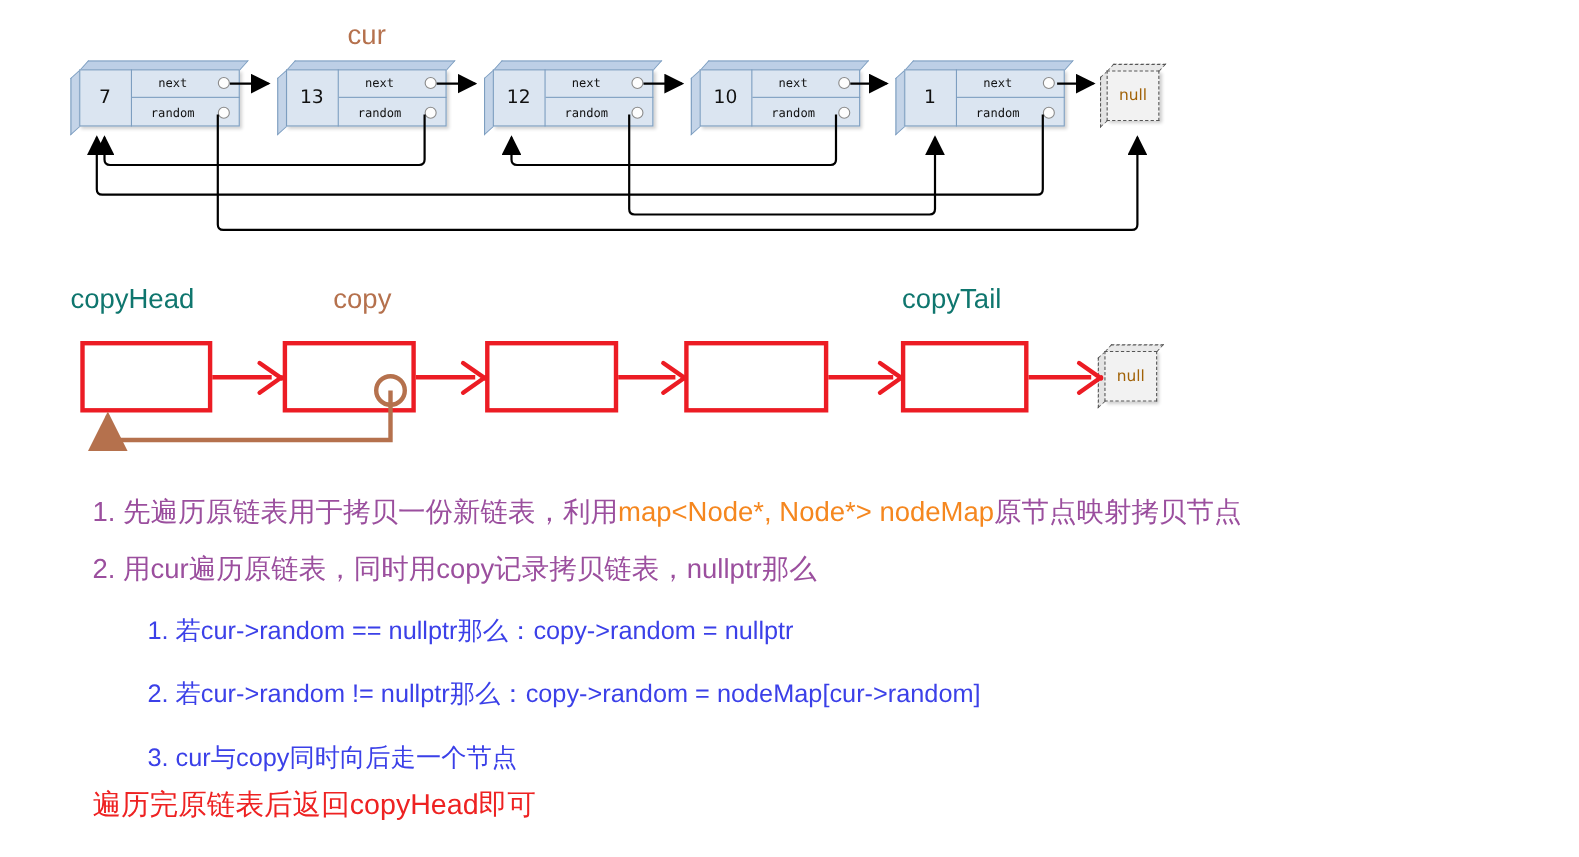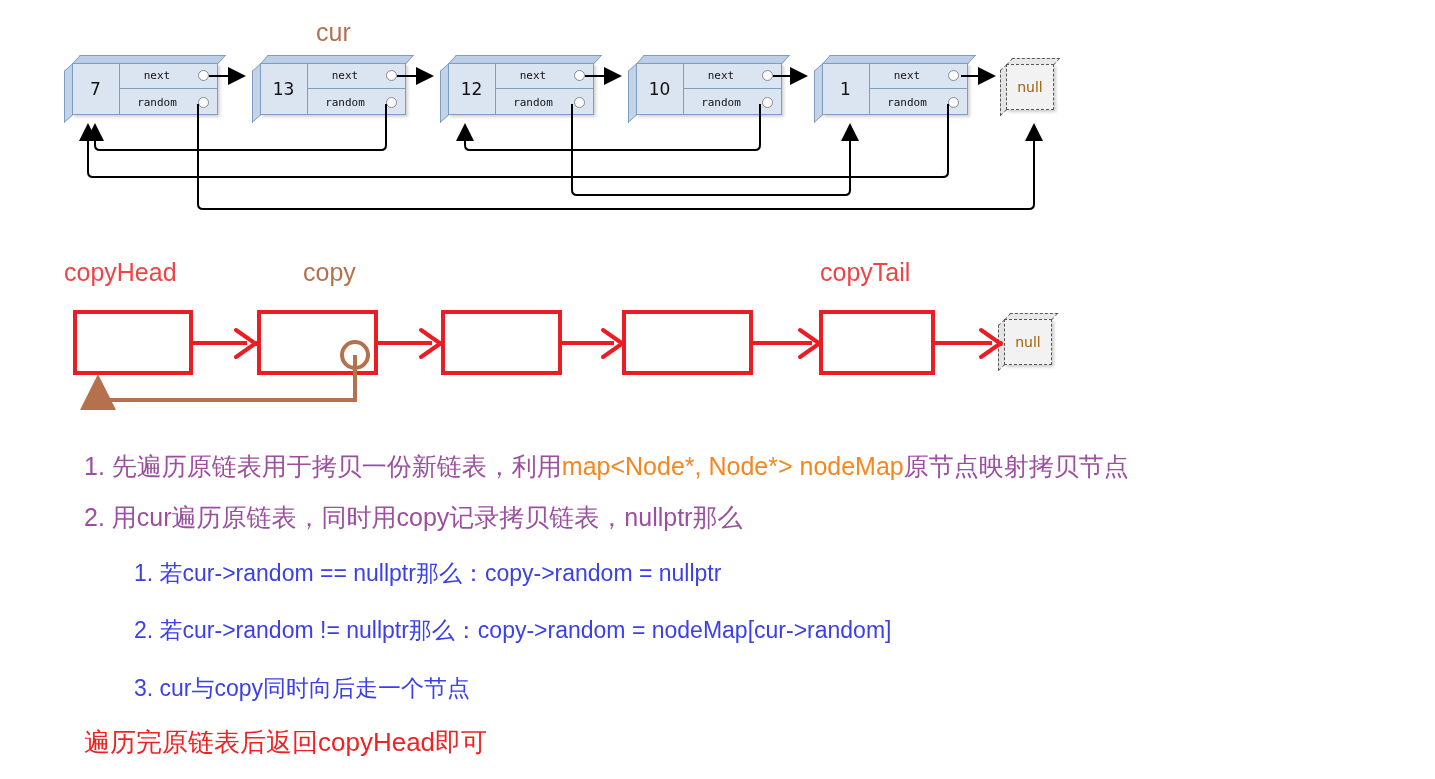--- a/index.html
+++ b/index.html
@@ -67,21 +67,21 @@
     transform:skewY(-42deg);transform-origin:top right;
   }
 
   
   .copybox{position:absolute;border:4px solid #ec1c24;background:#fff;box-sizing:border-box;}
 
   
   .label{position:absolute;white-space:nowrap;}
   .lbl-cur{font-size:25px;color:#b5714d;}
   .lbl-copy{font-size:25px;color:#b5714d;}
-  .lbl-red{font-size:25px;color:#ef4444;}
+  .lbl-red{font-size:25px;color:#0f766e;}
 
   
   .textblock{position:absolute;left:0;top:440px;width:1435px;}
   .li{position:relative;white-space:nowrap;font-size:25px;line-height:1.0;}
   .li1{color:#9b4f9e;}
   .code-orange{color:#f5871f;}
   .li-sub{color:#3b40e8;font-size:23px;}
   .final{color:#ee2222;font-size:26px;}
 </style>
 </head>
@@ -261,16 +261,16 @@
     <div class="li li-sub" style="position:absolute;left:134px;top:179px;">
       <span>2.</span>
       <span>若cur-&gt;random != nullptr那么：copy-&gt;random = nodeMap[cur-&gt;random]</span>
     </div>
 
     <div class="li li-sub" style="position:absolute;left:134px;top:237px;">
       <span>3.</span>
       <span>cur与copy同时向后走一个节点</span>
     </div>
 
-    <div class="li final" style="position:absolute;left:84px;top:289px;">遍历完原链表后返回copyHead即可</div>
+    <div class="li final" style="position:absolute;left:84px;top:278px;">遍历完原链表后返回copyHead即可</div>
   </div>
 
 </div>
 
 </body></html>

